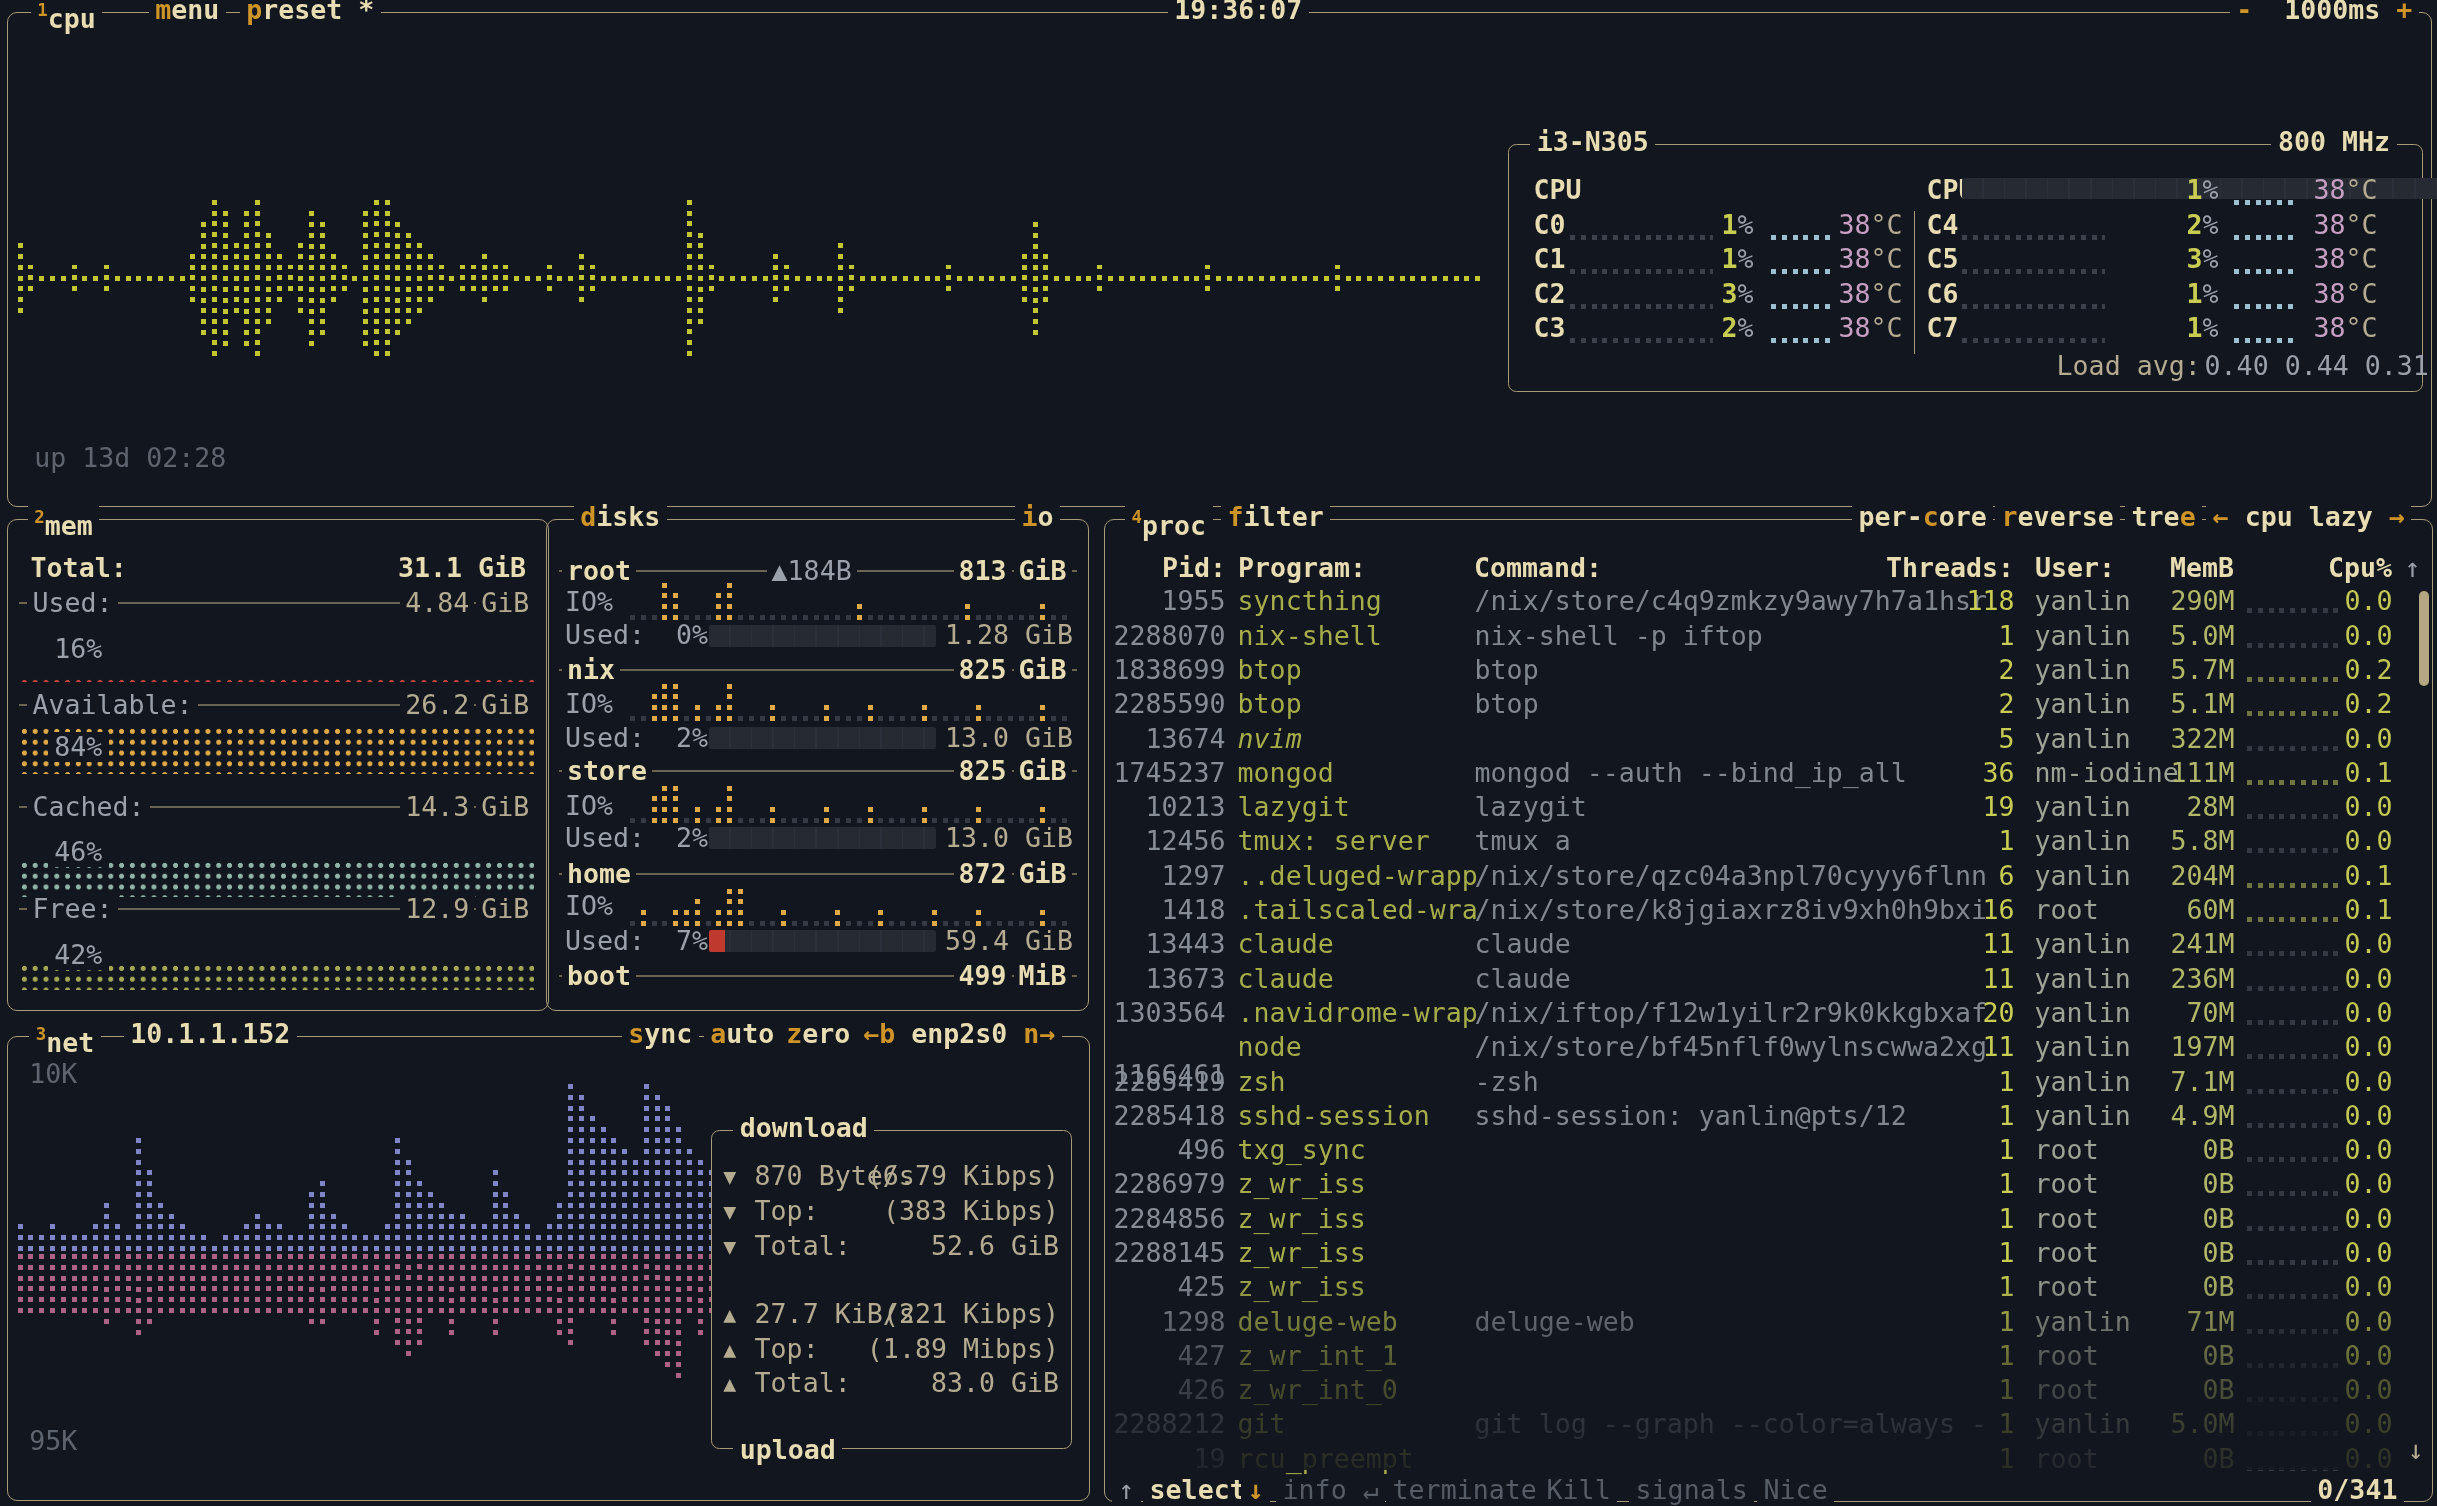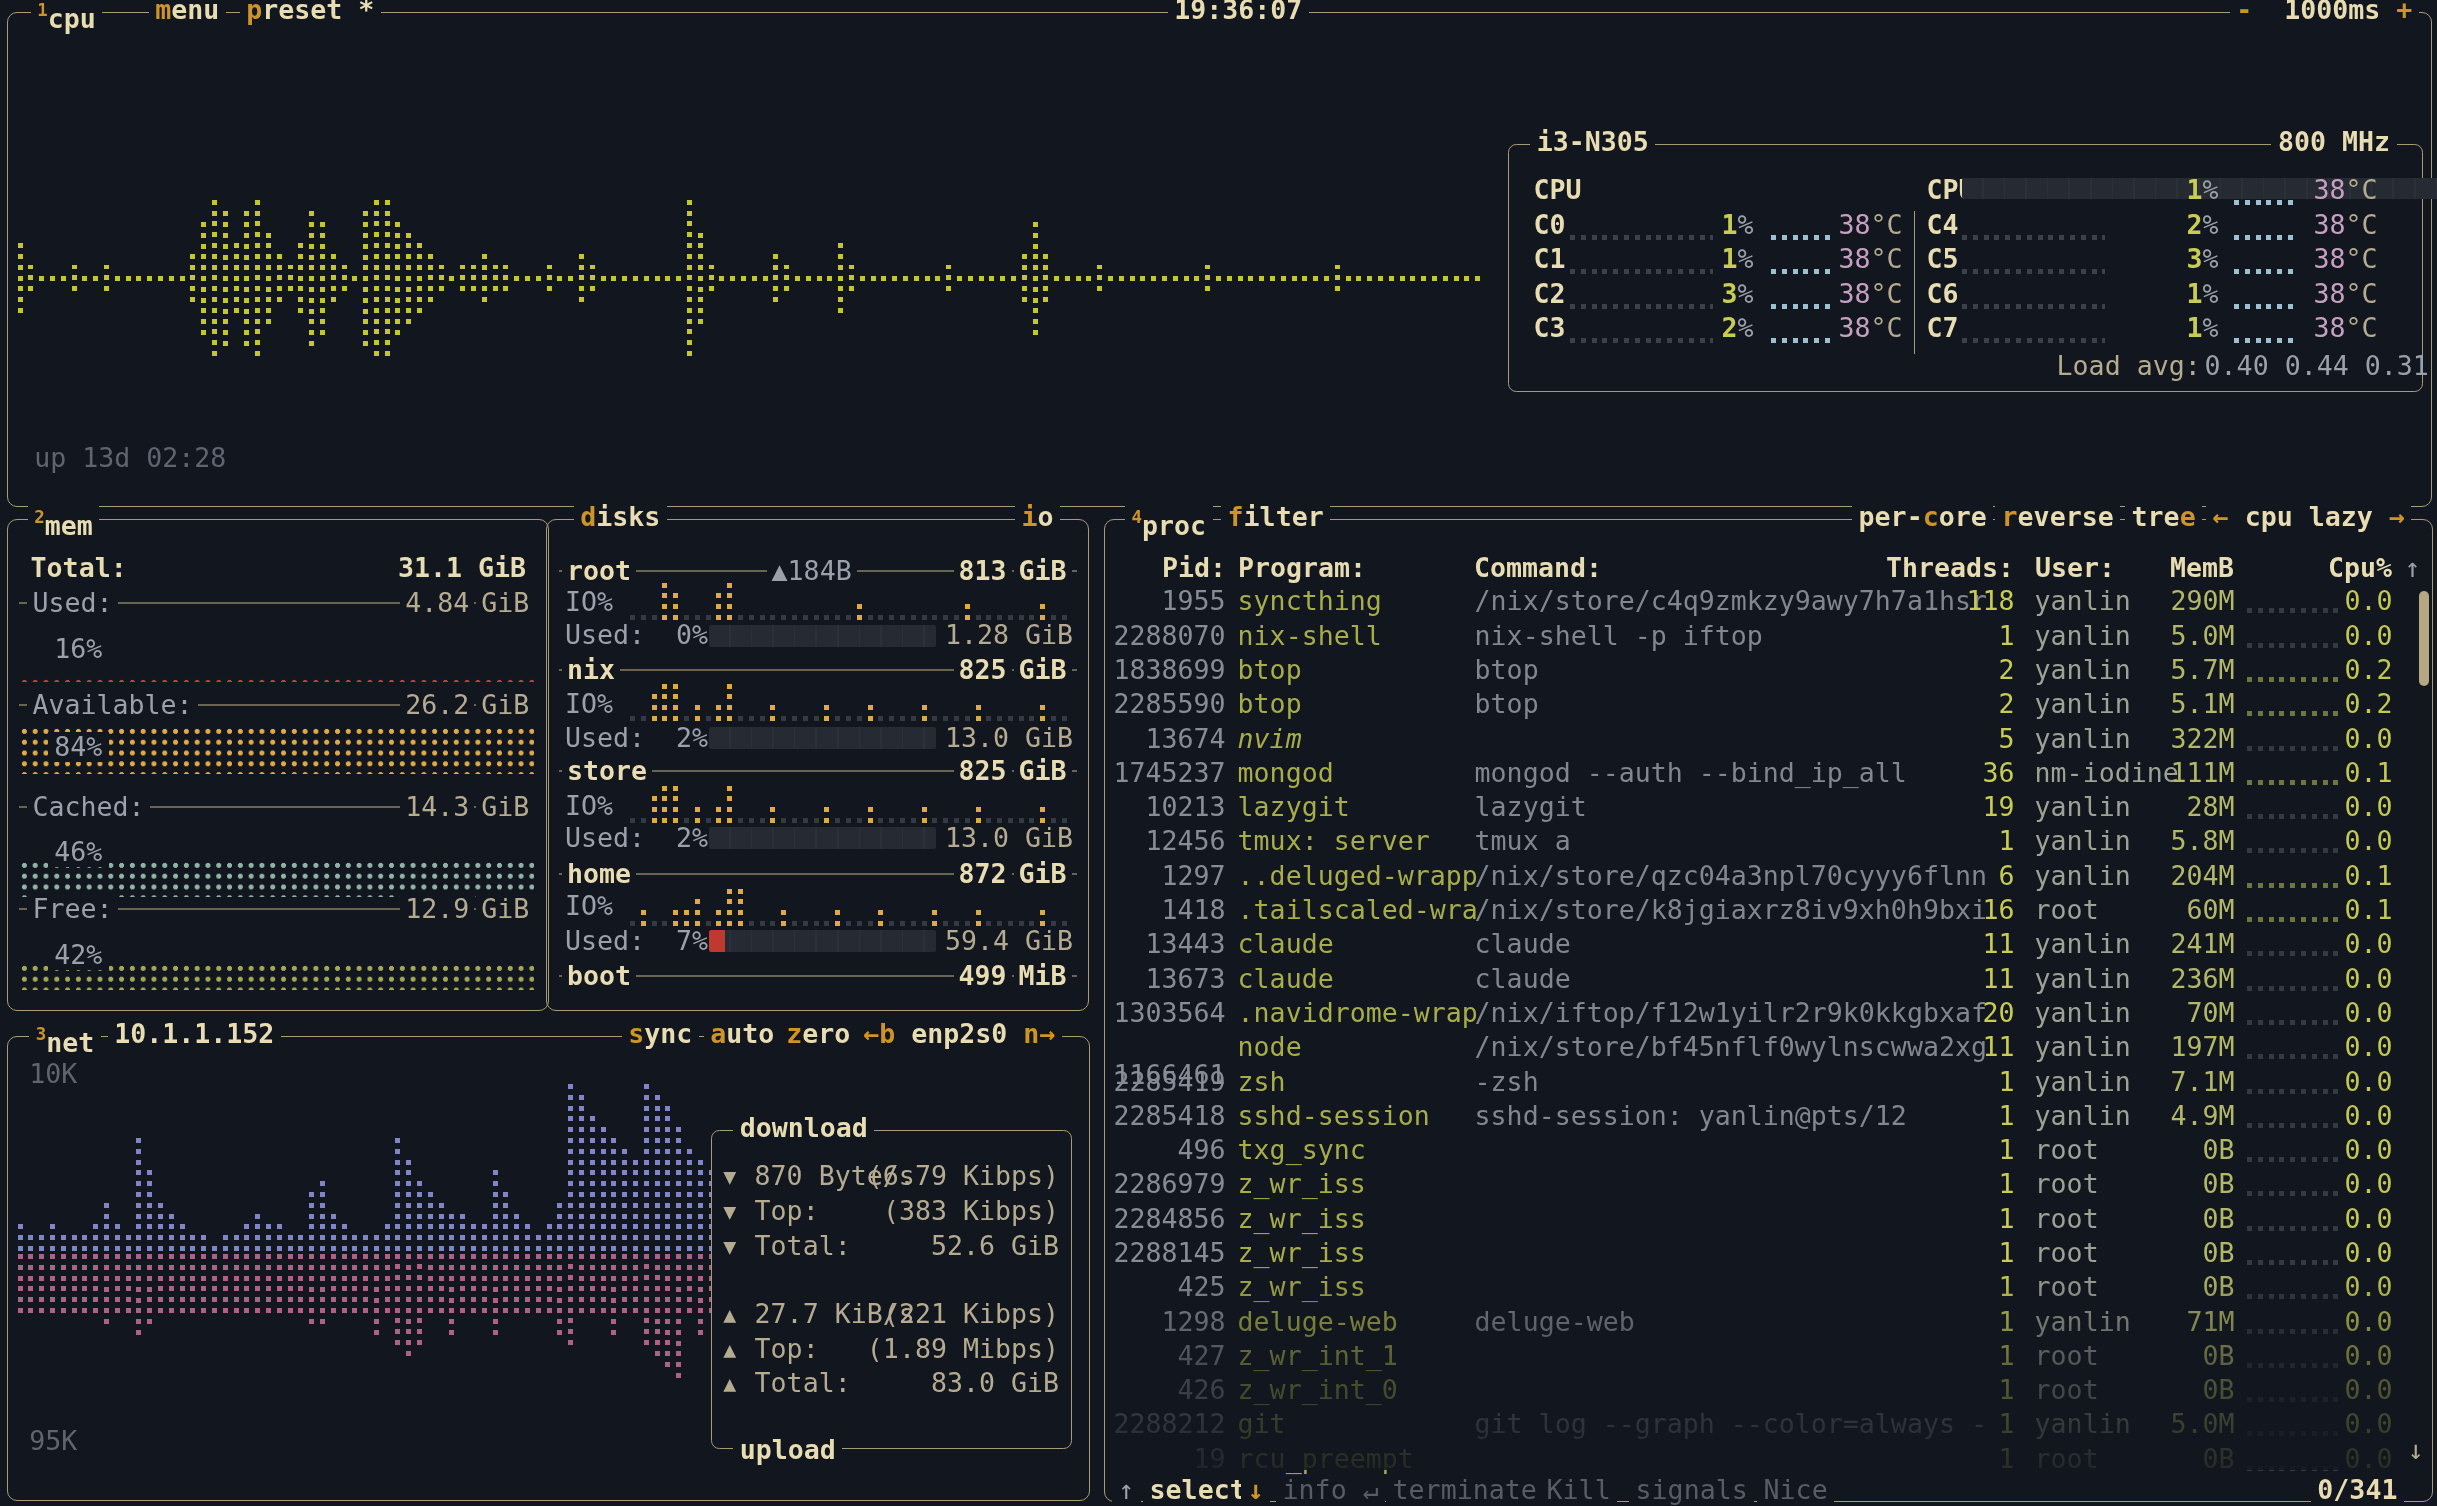--- a/index.html
+++ b/index.html
@@ -530,21 +530,21 @@
           <div class="ln" style="background: var(--linedim);"></div>
           <span class="cream b" style="left: 3.3px; padding: 0px 5px;">boot</span>
           <span class="cream b" style="right: 5px; padding: 0px 5px;">MiB</span>
           <span class="cream b" style="right: 65px; padding: 0px 5px;">499</span>
         </div>
       </div>
   </div>
 
   <div class="box" id="net-box" style="left:6.6px;top:1036px;width:1081px;height:463px;">
     <span class="txt onb b" style="left:21.6px;top:-18px;"><span class="sup">3</span><span class="cream">net</span></span>
-    <span class="txt onb b cream" style="left:100px;top:-18px;text-align:center;">10.1.1.152</span>
+    <span class="txt onb b cream" style="left:116px;top:-18px;text-align:center;">10.1.1.152</span>
     <span class="txt onb" style="left:614px;top:-18px;" id="net-sync"><span class="acc b">s</span><span class="cream b">ync</span></span>
     <span class="txt onb" style="left:696px;top:-18px;" id="net-auto"><span class="acc b">a</span><span class="cream b">uto</span></span>
     <span class="txt onb" style="left:772px;top:-18px;" id="net-zero"><span class="acc b">z</span><span class="cream b">ero</span></span>
     <span class="txt onb" style="left:849px;top:-18px;"><span class="acc b">←b</span><span class="cream b"> </span><span class="cream b">enp2s0</span><span class="cream b"> </span><span class="acc b">n→</span></span>
 
     <span class="txt dim" style="left:21.6px;top:21.6px;color:#5f656f;">10K</span>
     <span class="txt dim" style="left:21.6px;top:389px;color:#5f656f;">95K</span>
 
     <div class="dotrow" id="net-down-graph" style="left:10px;top:37px;width:1061px;height:177px;align-items:flex-end;">
         <div class="dcol" style="height: 26.6px; background: repeating-linear-gradient(to top, rgb(128, 133, 199) 0px, rgb(128, 133, 199) 5px, transparent 5px, transparent 10.8px);"></div>

